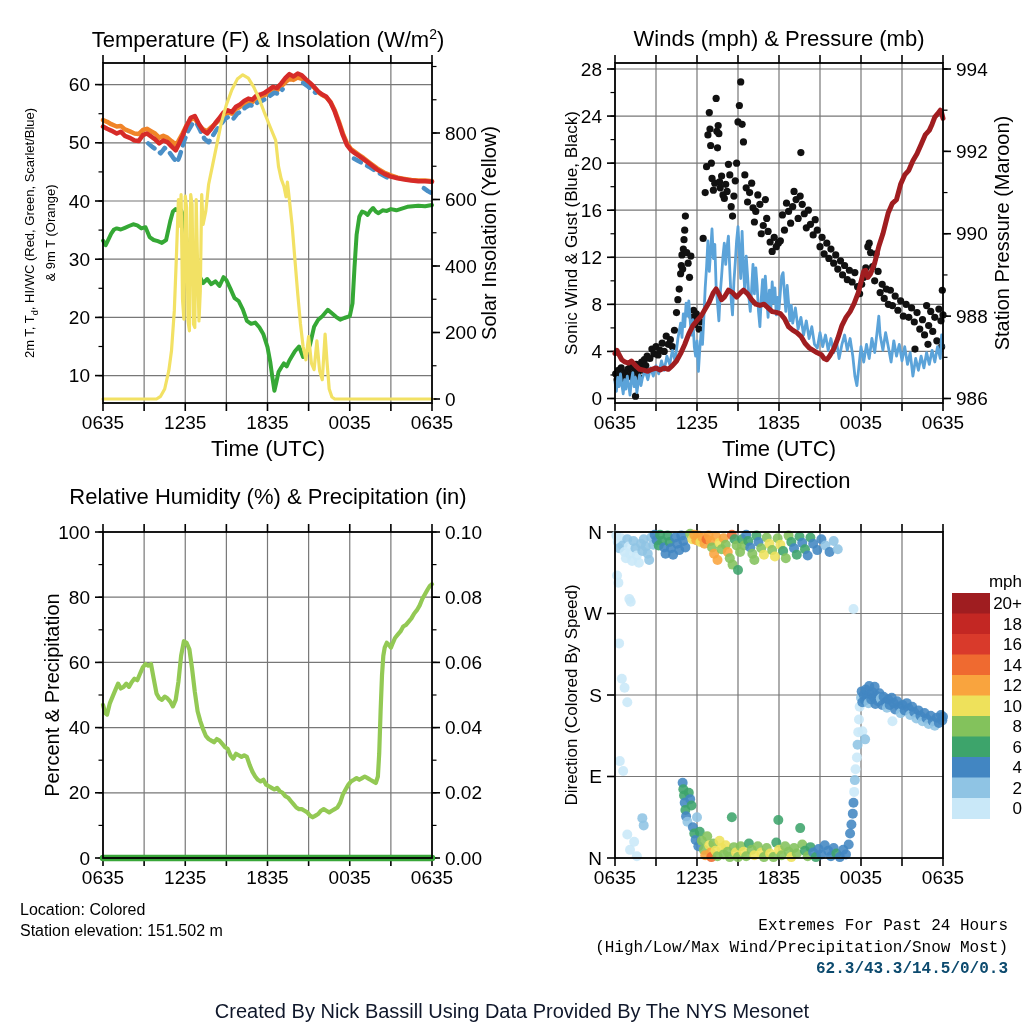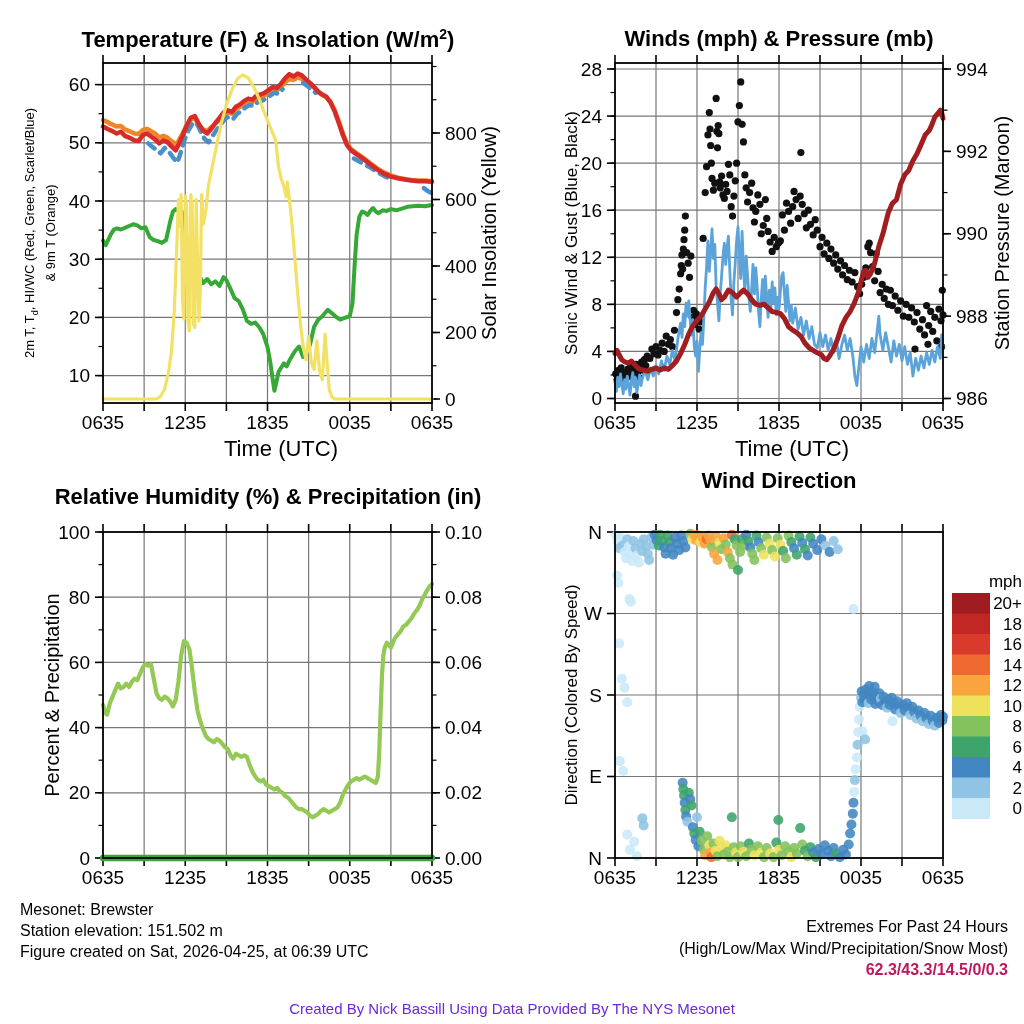--- a/index.html
+++ b/index.html
@@ -1,29 +1,29 @@
 <!DOCTYPE html>
 <html><head>
 <meta charset="utf-8">
 <style>
   html,body{margin:0;padding:0;background:#fff;}
   #fig{position:relative;width:1024px;height:1024px;background:#fff;
        font-family:"Liberation Sans", sans-serif;color:#000;overflow:hidden;}
   #plots{position:absolute;left:0;top:0;}
   .t{position:absolute;white-space:nowrap;}
-  .title{font-size:22px;transform:translateX(-50%);font-weight:bold;}
-  .xlabel{font-size:22px;transform:translateX(-50%);margin-left:13px;}
+  .title{font-size:22px;transform:translateX(-50%);}
+  .xlabel{font-size:22px;transform:translateX(-50%);}
   .rot{transform:translate(-50%,-50%) rotate(-90deg);text-align:center;}
   .yl-small{font-size:13px;line-height:15px;}
   .yl-med{font-size:17px;}
   .yl-big{font-size:20px;}
   .foot{font-size:16px;line-height:21px;}
-  .footR{font-size:16px;line-height:21.5px;text-align:right;}
-  .red-bold{color:#be185d;font-weight:bold;}
-  .credit{font-size:15px;color:#6d28d9;transform:translateX(-50%);}
+  .footR{font-size:16px;line-height:21.5px;text-align:right;font-family:Liberation Mono, monospace;}
+  .red-bold{color:#0c4a6e;font-weight:bold;}
+  .credit{font-size:20px;color:#0f172a;transform:translateX(-50%);}
   sub{font-size:9px;}
   sup{font-size:14px;}
 </style>
 </head>
 <body>
 
 <div id="fig">
   <svg id="plots" width="1024" height="1024">
       <line x1="103" y1="403" x2="103" y2="411" stroke="#000" stroke-width="1.6"></line>
       <line x1="103" y1="63" x2="103" y2="55" stroke="#000" stroke-width="1.6"></line>
@@ -826,23 +826,22 @@
     <div><span>2m T, T</span><sub>d</sub><span>, HI/WC (Red, Green, Scarlet/Blue)</span></div>
     <div>&amp; 9m T (Orange)</div>
   </div>
   <div class="t rot yl-big" style="left:489px;top:233px;">Solar Insolation (Yellow)</div>
   <div class="t rot yl-med" style="left:572px;top:233px;">Sonic Wind &amp; Gust (Blue, Black)</div>
   <div class="t rot yl-big" style="left:1002px;top:233px;">Station Pressure (Maroon)</div>
   <div class="t rot yl-big" style="left:52px;top:695px;">Percent &amp; Precipitation</div>
   <div class="t rot yl-med" style="left:572px;top:695px;">Direction (Colored By Speed)</div>
 
   <div class="t foot" style="left:20px;top:899px;">
-    <div>Mesonet: Brewster</div>
+    <div>Location: Colored</div>
     <div>Station elevation: 151.502 m</div>
-    <div>Figure created on Sat, 2026-04-25, at 06:39 UTC</div>
   </div>
 
   <div class="t footR" style="right:16px;top:916px;">
     <div>Extremes For Past 24 Hours</div>
     <div>(High/Low/Max Wind/Precipitation/Snow Most)</div>
     <div class="red-bold">62.3/43.3/14.5/0/0.3</div>
   </div>
 
   <div class="t credit" style="left:512px;top:1000px;">Created By Nick Bassill Using Data Provided By The NYS Mesonet</div>
 </div>

